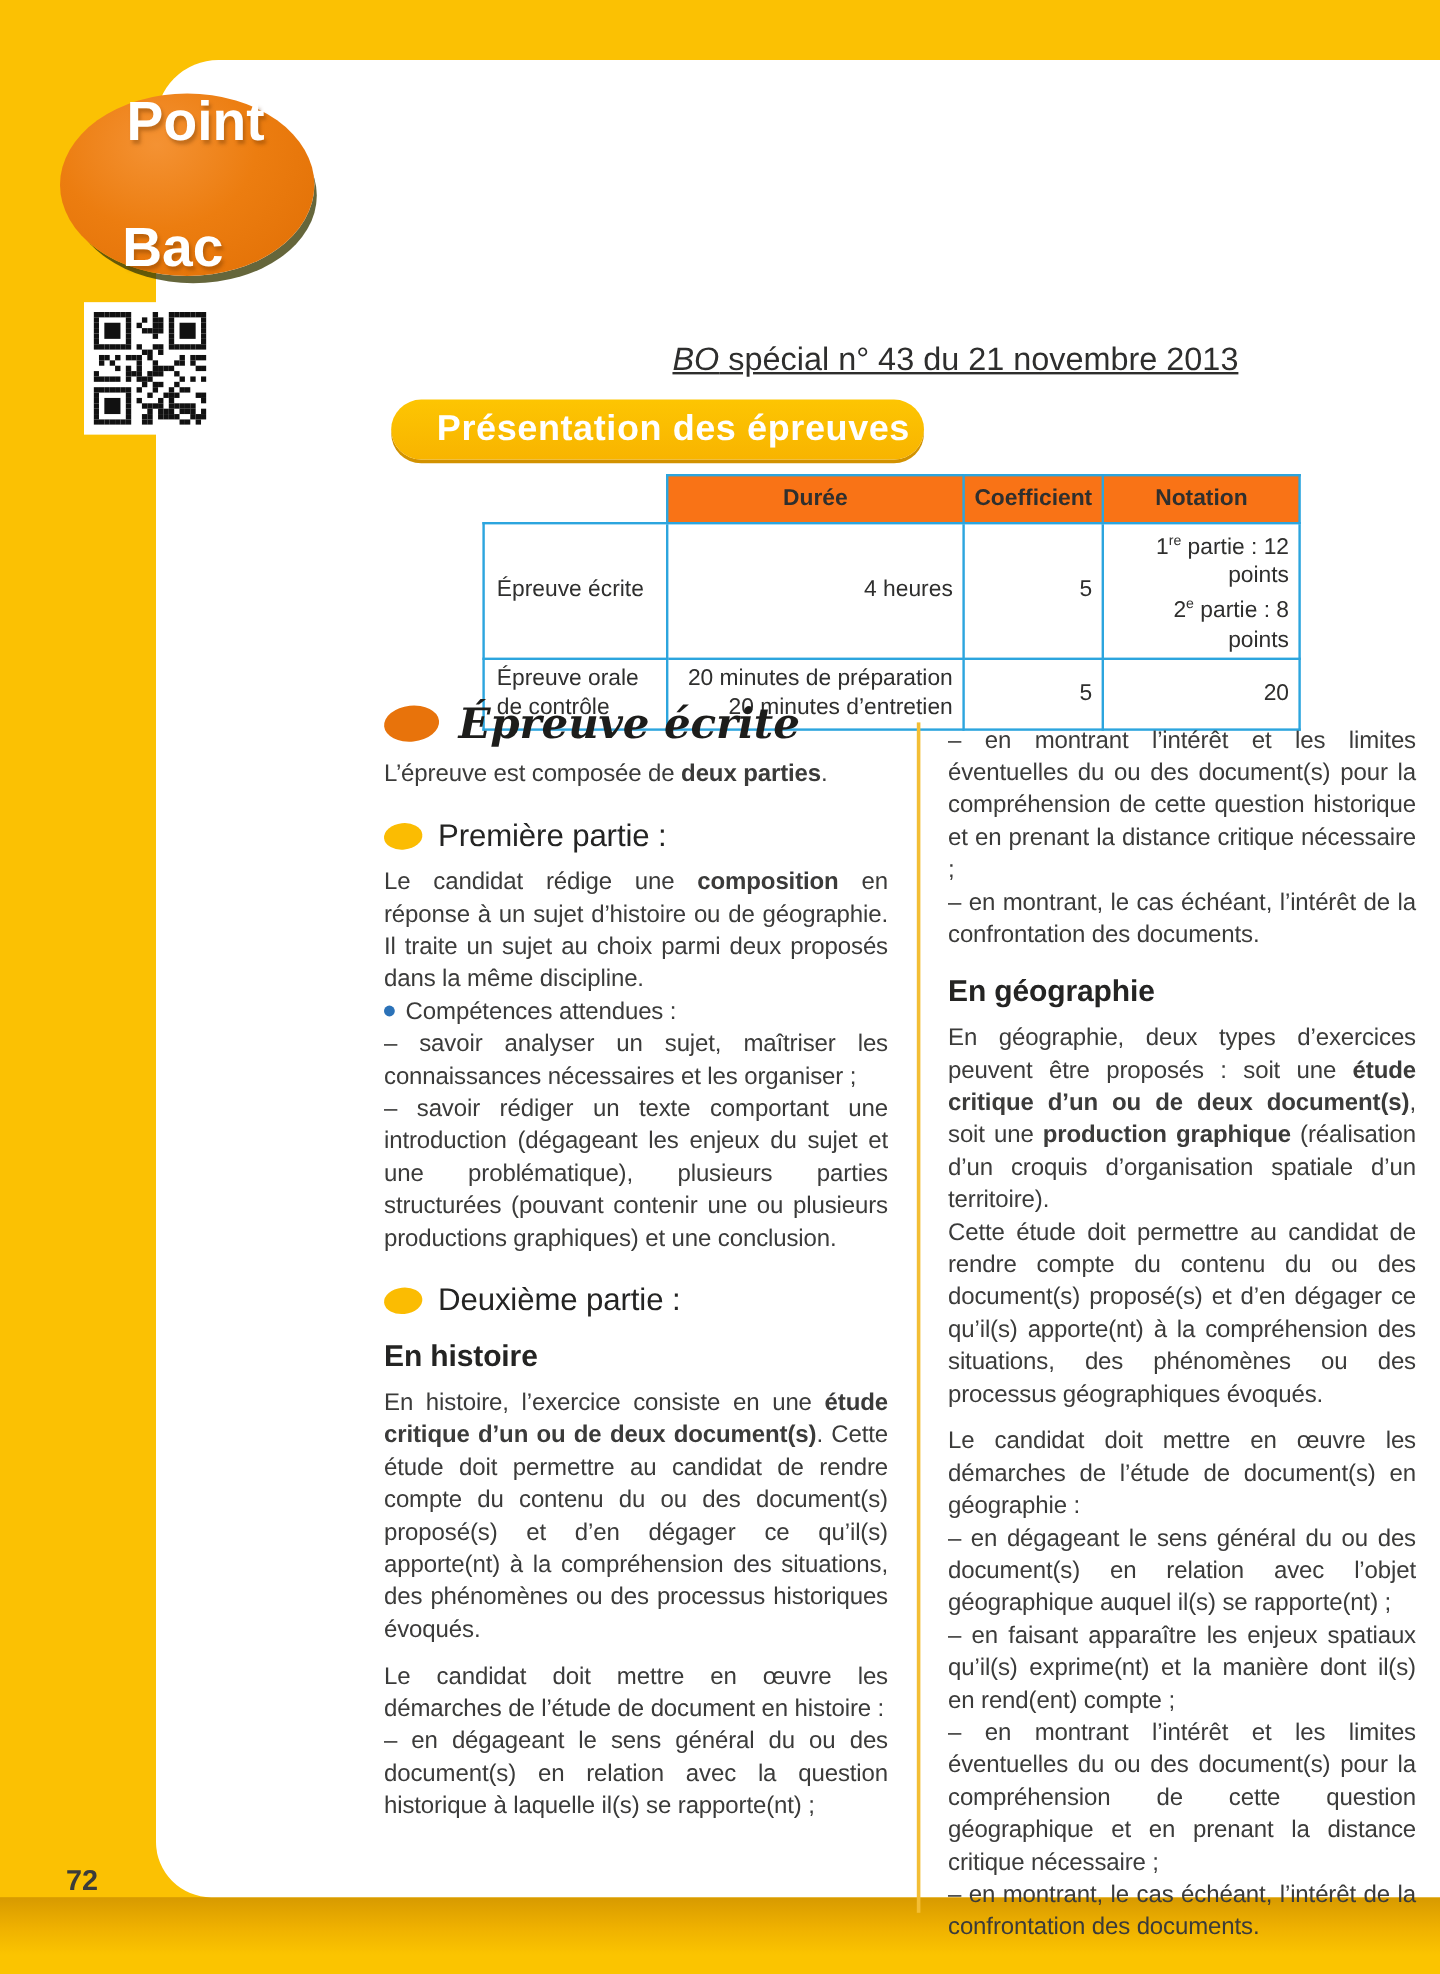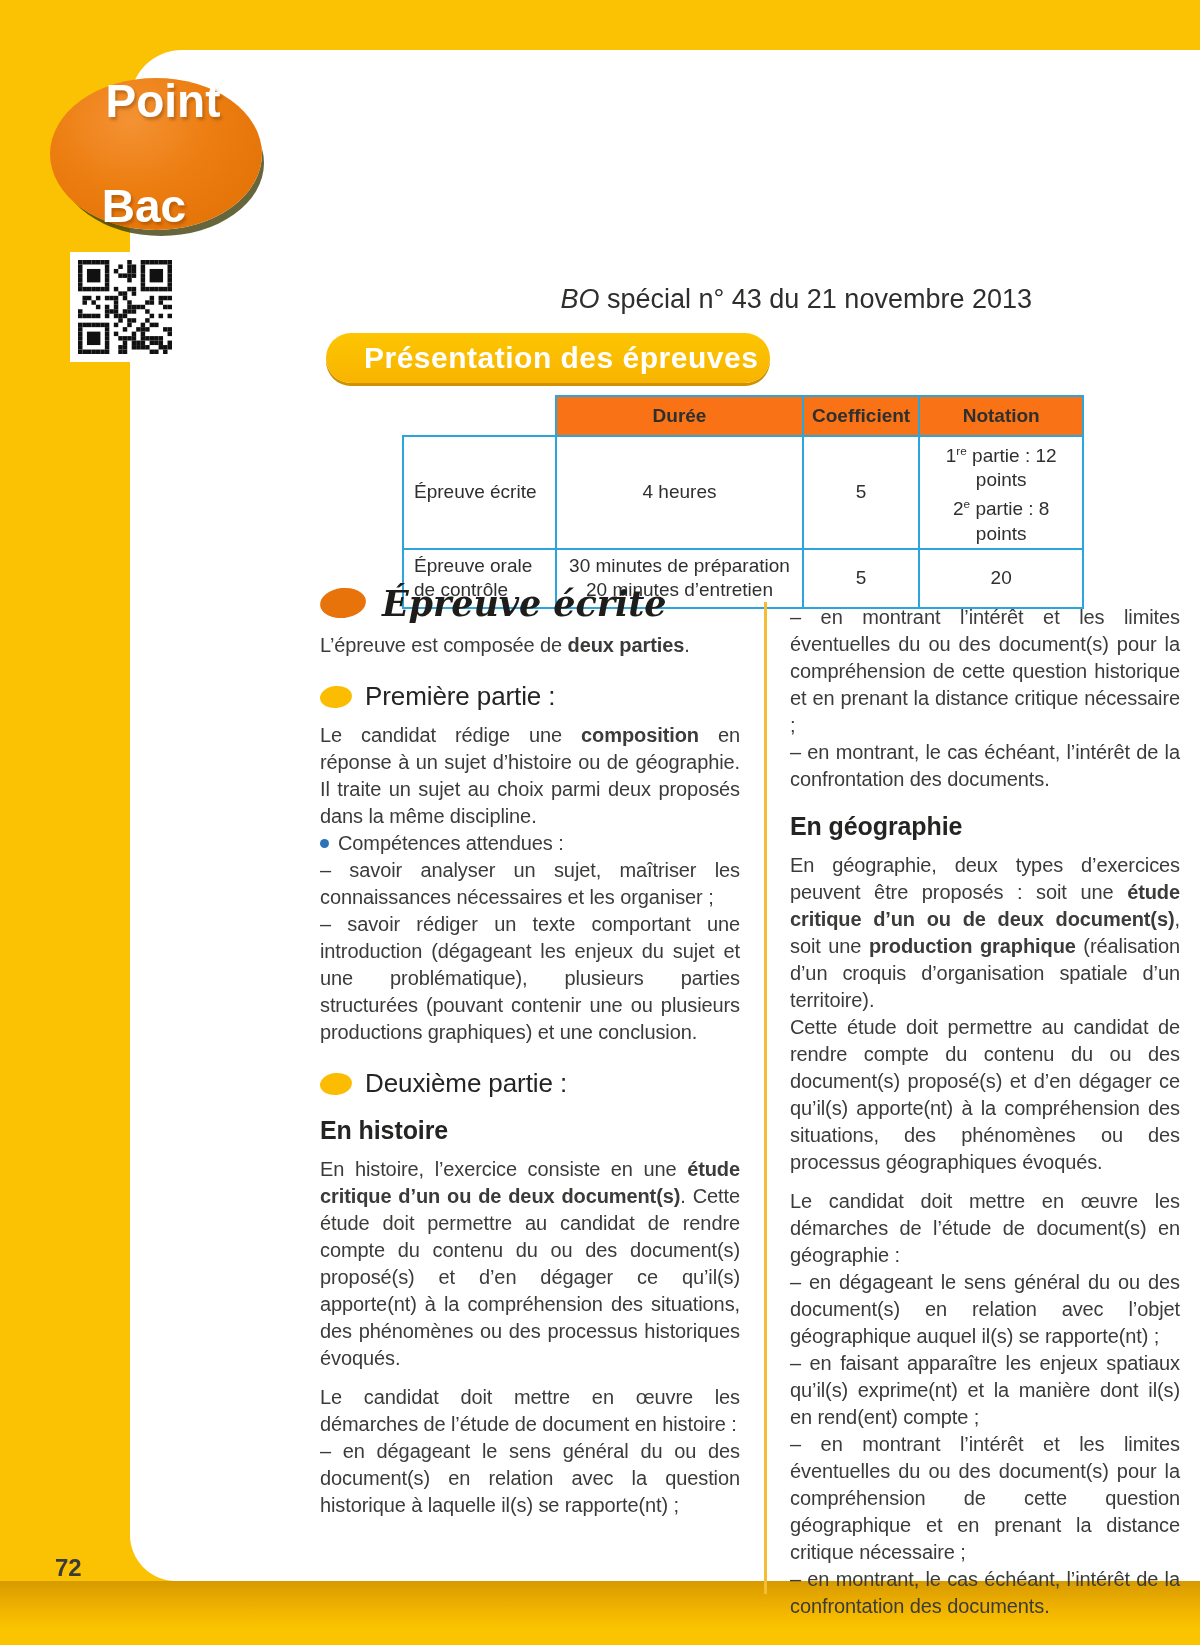--- a/index.html
+++ b/index.html
@@ -16,33 +16,33 @@
         display:flex;flex-direction:column;justify-content:space-between;align-items:center;z-index:5;}
   .badge div{color:#fff;font-weight:bold;font-size:46px;line-height:47px;
         text-shadow:2px 3px 3px rgba(100,50,0,0.35);}
   .badge .l1{transform:translateX(7px);}
   .badge .l2{transform:translateX(-12px);}
   .qr{position:absolute;left:70px;top:252px;width:110px;height:110px;background:#fff;
         padding:0;z-index:4;box-sizing:border-box;border:8px solid #fff;}
   .title{position:absolute;left:276px;top:76px;font-family:"DejaVu Serif",serif;
         font-style:italic;font-weight:bold;font-size:57px;line-height:76px;color:#1C1C1A;
         letter-spacing:-1px;}
-  .bo{position:absolute;top:234px;right:168px;font-size:27px;color:#2E2E2D;}
+  .bo{position:absolute;top:234px;right:168px;font-size:27px;color:#2E2E2D;text-decoration:underline;}
   .bo .i{font-style:italic;}
   .banner{position:absolute;left:196px;top:283px;width:444px;height:50px;border-radius:26px;
         background:linear-gradient(180deg,#FDC502,#F8B400);box-shadow:0 3px 0 #D29200;
         color:#fff;font-weight:bold;font-size:30px;line-height:50px;padding-left:38px;
         box-sizing:border-box;letter-spacing:0.5px;}
   
   table.exam{position:absolute;left:272px;top:345px;border-collapse:collapse;font-size:19px;
         color:#2F2F2E;table-layout:fixed;}
   table.exam td,table.exam th{border:2px solid #2CA5DE;padding:2px 8px;}
   table.exam th{background:#f97316;height:34px;font-weight:bold;text-align:center;}
   table.exam th.ghost{border:none;background:transparent;}
-  table.exam td{text-align:center;vertical-align:middle;line-height:24px;}
+  table.exam td{text-align:right;vertical-align:middle;line-height:24px;}
   table.exam td.label{text-align:left;padding-left:10px;}
   table.exam tr.r1 td{height:57px;}
   table.exam tr.r2 td{height:53px;}
   sup{font-size:0.62em;}
   
   .cols{position:absolute;left:190px;top:538px;width:860px;display:flex;}
   .col{font-size:20px;line-height:27px;text-align:justify;letter-spacing:-0.1px;}
   .col-left{width:420px;}
   .divider{width:3px;background:#F3BE35;margin:14px 23px 26px 24px;align-self:stretch;}
   .col-right{width:390px;padding-top:16px;}
@@ -106,21 +106,21 @@
               <div><span>1</span><sup>re</sup><span> partie : 12 points</span></div>
               <div><span>2</span><sup>e</sup><span> partie : 8 points</span></div>
             </td>
           </tr>
           <tr class="r2">
             <td class="label">
               <div><span>Épreuve orale</span></div>
               <div><span>de contrôle</span></div>
             </td>
             <td>
-              <div><span>30 minutes de préparation</span></div>
+              <div><span>20 minutes de préparation</span></div>
               <div><span>20 minutes d’entretien</span></div>
             </td>
             <td>
               <div><span>5</span></div>
             </td>
             <td>
               <div><span>20</span></div>
             </td>
           </tr>
         </tbody>

